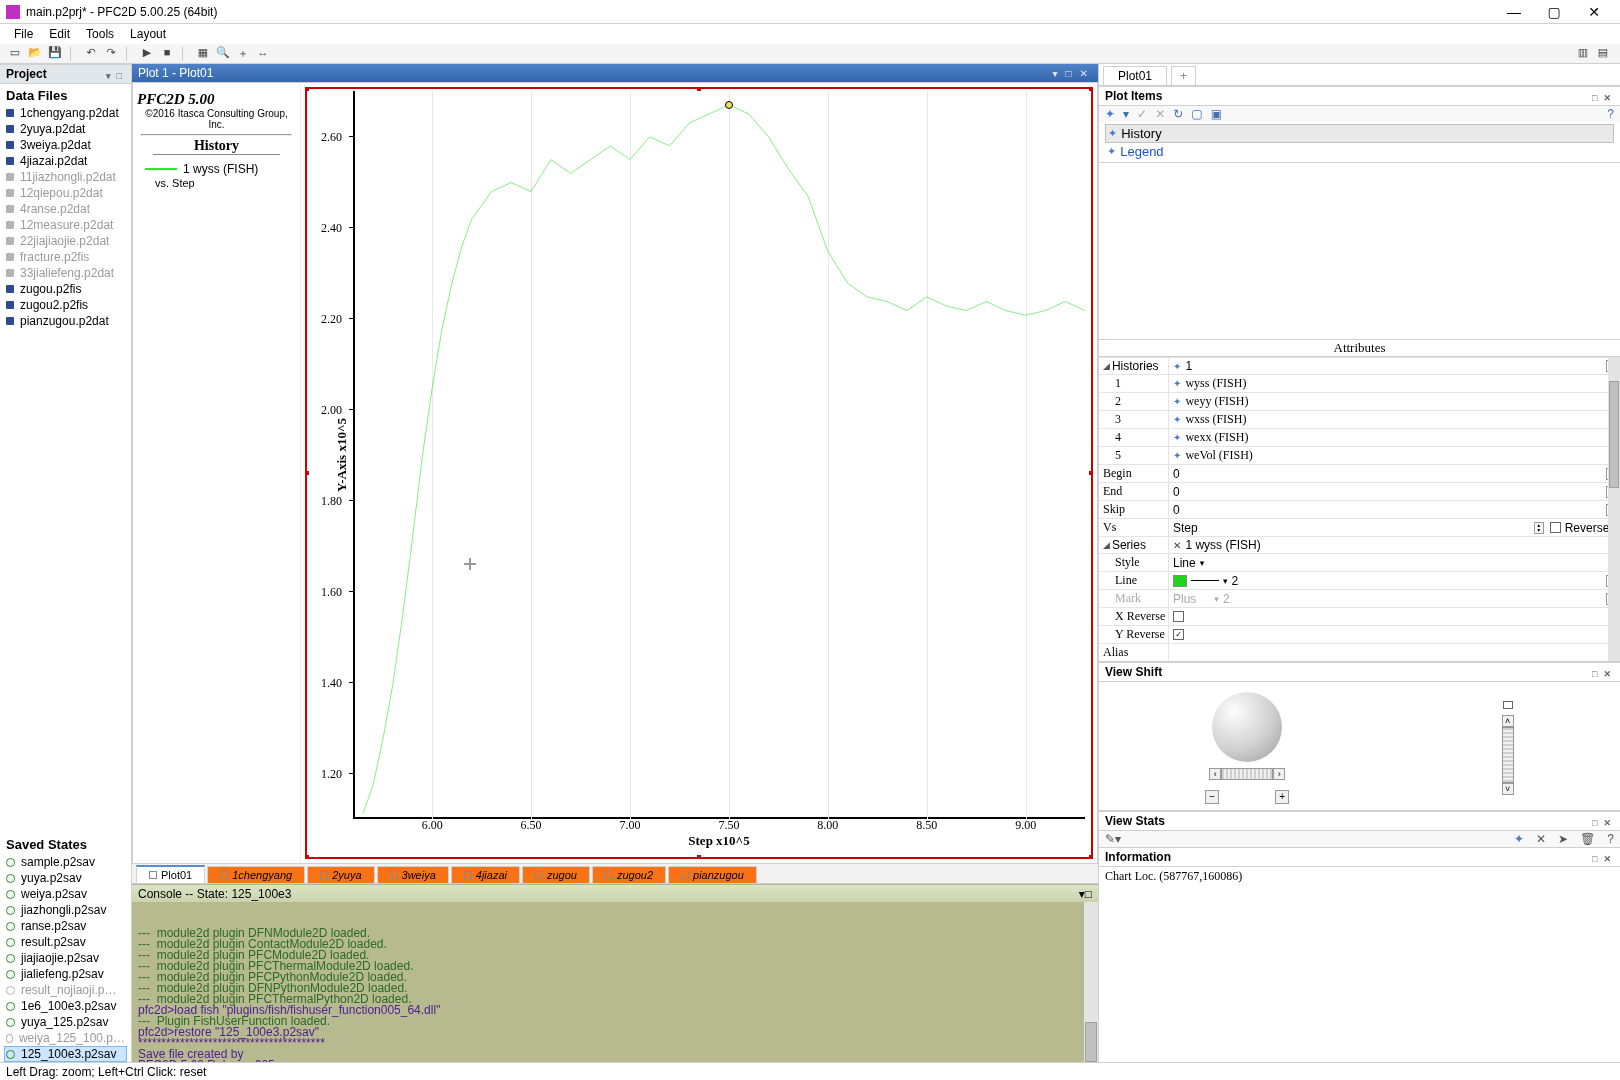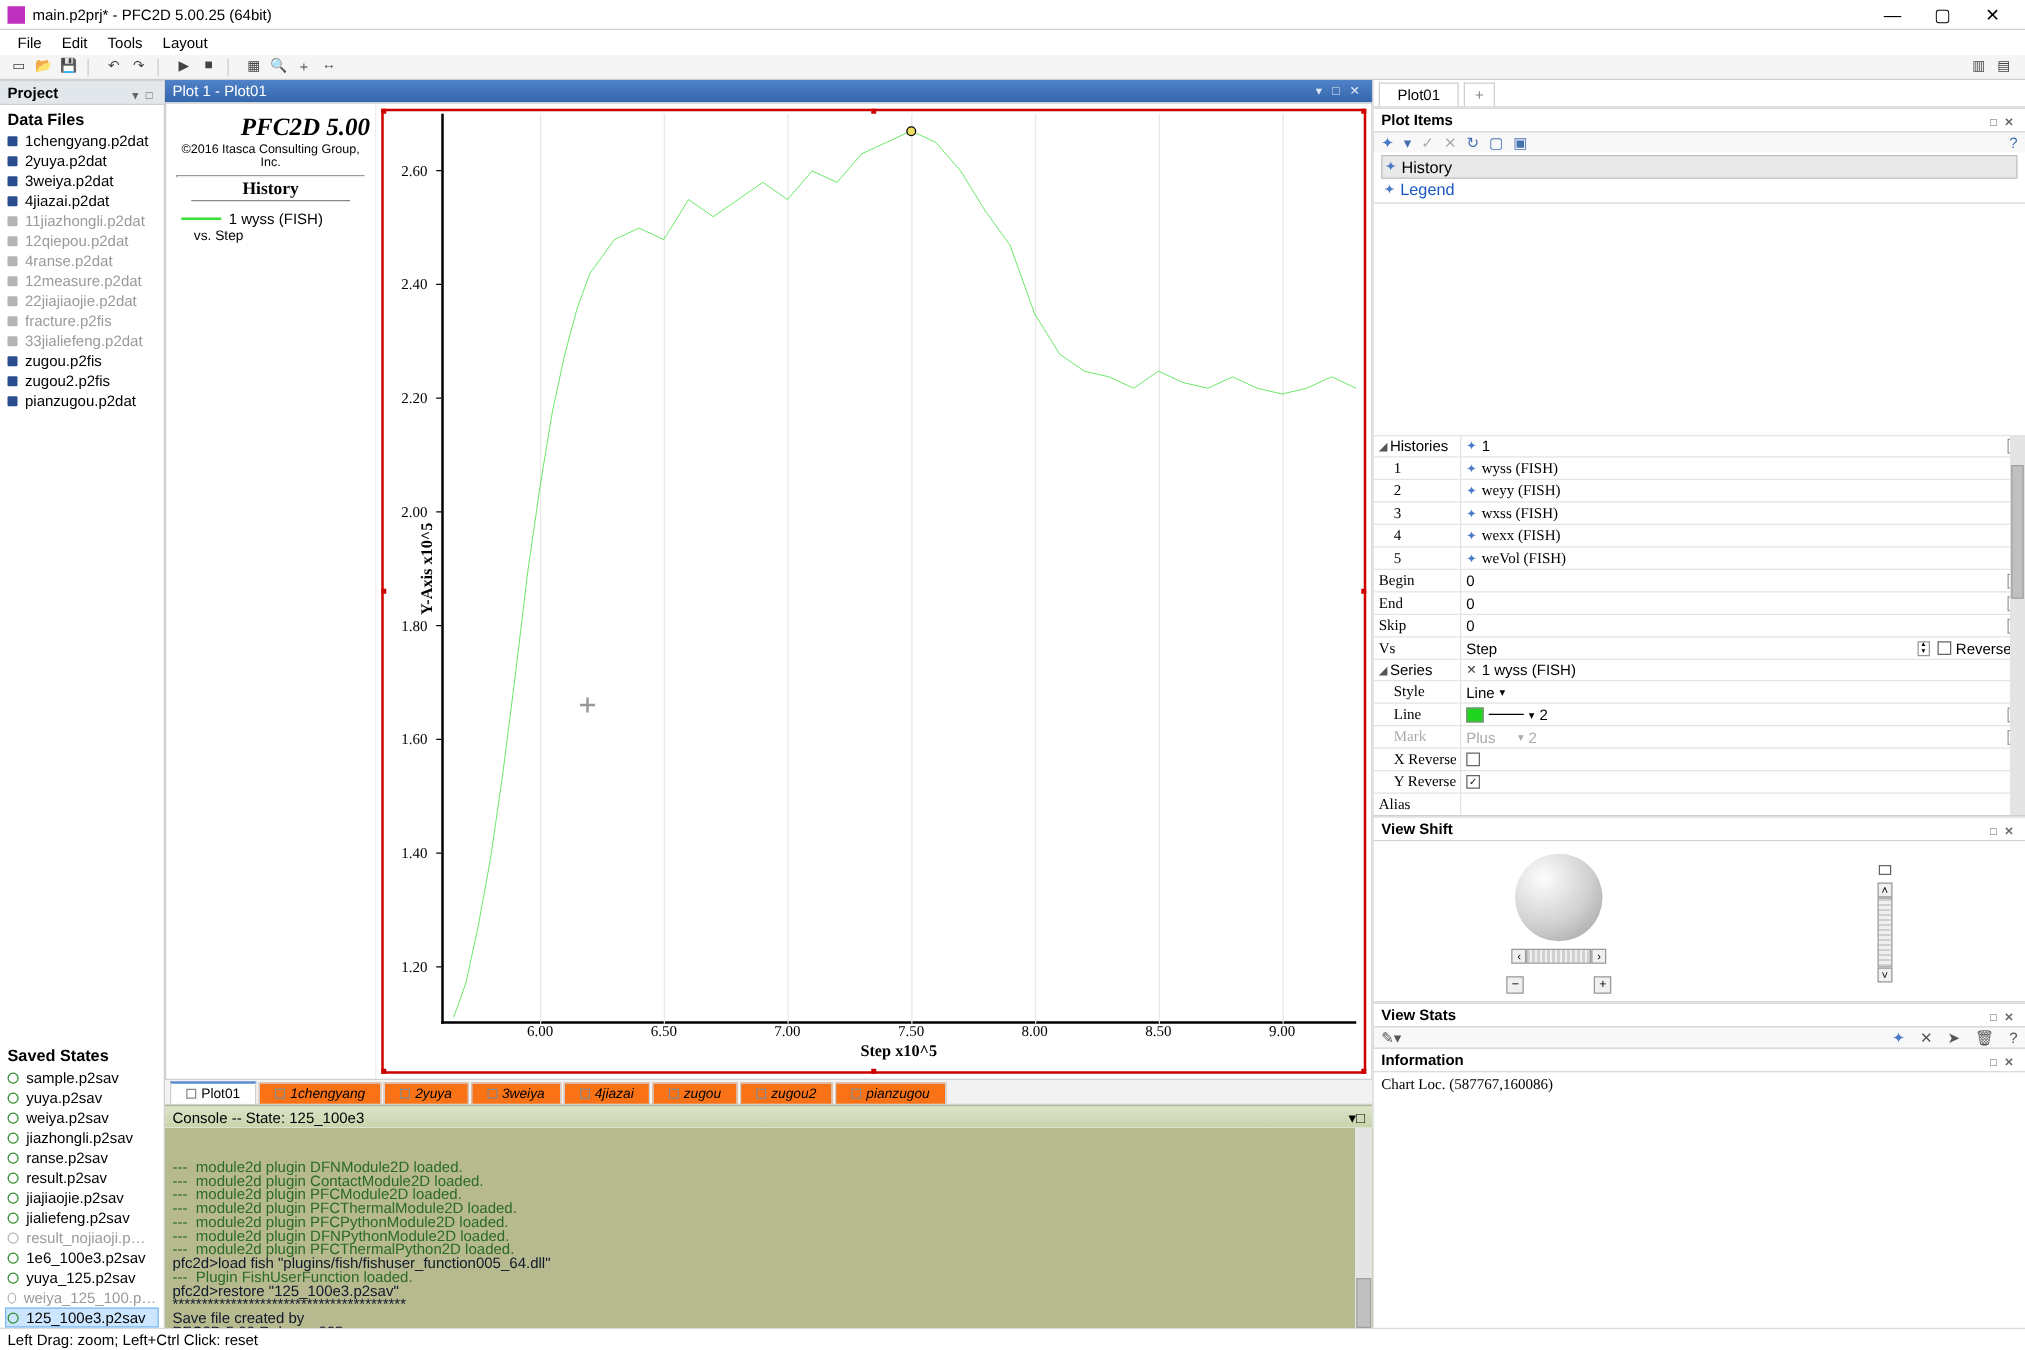--- a/index.html
+++ b/index.html
@@ -49,21 +49,21 @@
 .saved-item.selected { background: #cde6ff; border: 1px solid #7ab8ef; padding: 0 1px; }
 
 
 .plot-titlebar { height: 18px; background: linear-gradient(#4f82c8,#3566ac); color: #fff; display: flex; align-items: center; padding: 0 6px; font-size: 12px; }
 .plot-titlebar .spacer { flex: 1; }
 .plot-titlebar .pw-btn { font-size: 10px; padding: 0 4px; color: #e0e8f4; }
 
 .plot-canvas-wrap { flex: 1; background: #fff; position: relative; border: 1px solid #d0d0d0; }
 .plot-canvas { position: absolute; inset: 0; display: flex; }
 .plot-legend { width: 168px; padding: 6px 4px; border-right: 1px solid #eee; }
-.plot-legend h1 { font-family: "Times New Roman", serif; font-style: italic; font-weight: bold; font-size: 20px; text-align: right; margin-top:2px; }
+.plot-legend h1 { font-family: "Times New Roman", serif; font-style: italic; font-weight: bold; font-size: 15px; text-align: left; margin-top:2px; }
 .plot-legend .sub { font-size: 10px; text-align: center; margin-bottom: 4px; }
 .plot-legend hr { margin: 2px 4px; }
 .plot-legend .sect { font-family: "Times New Roman", serif; font-weight: bold; text-align: center; font-size: 14px; border-bottom:1px solid #888; margin: 0 16px 6px; }
 .plot-legend .entry { display: flex; align-items: center; font-size: 11px; padding: 1px 8px; }
 .plot-legend .swatch-line { width: 32px; height: 2px; background: #35e135; margin-right: 6px; }
 .plot-legend .vs { font-size: 11px; padding-left: 18px; }
 
 .plot-area { flex: 1; position: relative; }
 .plot-border { position: absolute; inset: 4px; border: 2px solid #cc0000; }
 .plot-inner { position: absolute; left: 52px; right: 12px; top: 8px; bottom: 44px; }
@@ -85,21 +85,21 @@
 
 .plot-tabs { height: 20px; background: #f2f2f2; display: flex; align-items: flex-end; border-bottom: 1px solid #d0d0d0; padding: 0 4px; }
 .ptab { padding: 2px 12px; font-size: 11px; background: #fff; border: 1px solid #d0d0d0; border-bottom: none; margin-right: 2px; display:flex; align-items:center; }
 .ptab .picon { width:8px; height:8px; border:1px solid #888; margin-right:4px; display:inline-block; }
 .ptab.active { background: #fff; border-top: 2px solid #5a8bd0; }
 .ptab:not(.active) { background: #f97316; font-style: italic; }
 
 .console-head { height: 18px; background: linear-gradient(#dbe4c8,#c9d4ac); display: flex; align-items: center; padding: 0 6px; font-size: 12px; border-top:1px solid #b0b88f; }
 .console-head .spacer { flex: 1; }
 .console-body { height: 160px; background: #b7b98e; color: #2a6a2a; font-family: "Courier New", monospace; font-size: 10px; line-height: 11px; padding: 4px 6px; overflow: auto; white-space: pre; position:relative; }
-.console-body .grey { color:#0f172a; }
+.console-body .grey { color:#4c1d95; }
 .console-prompt { height: 18px; background: #fff; border-top: 1px solid #d0d0d0; font-family: "Courier New", monospace; font-size: 11px; padding: 2px 4px; }
 .console-scroll { position:absolute; right:0; top:0; bottom:0; width:14px; background:#e4e4e4; }
 .console-thumb { position:absolute; left:1px; right:1px; bottom:0; height:40px; background:#c0c0c0; border:1px solid #a0a0a0; }
 
 
 .tabs-row { height: 22px; background: #fff; display: flex; align-items: flex-end; border-bottom: 1px solid #d0d0d0; }
 .rtab { padding: 2px 14px; border: 1px solid #d0d0d0; border-bottom: none; background: #fff; font-size: 12px; margin-left: 4px; }
 .rtab.plus { padding: 2px 8px; color: #888; }
 
 .items-tb { height: 16px; display: flex; align-items: center; padding: 0 6px; gap: 8px; font-size: 10px; color: #4470b0; }
@@ -439,20 +439,21 @@
       <span>▣</span>
       <span class="spacer" style="flex:1"></span>
       <span>?</span>
     </div>
     <div class="tree" id="tree">
         <div class="tree-row sel"><span class="tw">✦</span>History</div>
         <div class="tree-row link"><span class="tw">✦</span>Legend</div>
       </div>
     <div class="tree-spacer"></div>
 
+    <div class="attributes-head">Attributes</div>
     <div class="attr-table">
       <div class="attr-scroll">
           <div class="attr-thumb"></div>
         </div>
       <div class="al head">
           <span class="tri">◢</span>
           <span>Histories</span>
         </div>
       <div class="av">
           <span class="bluedot">✦</span>

